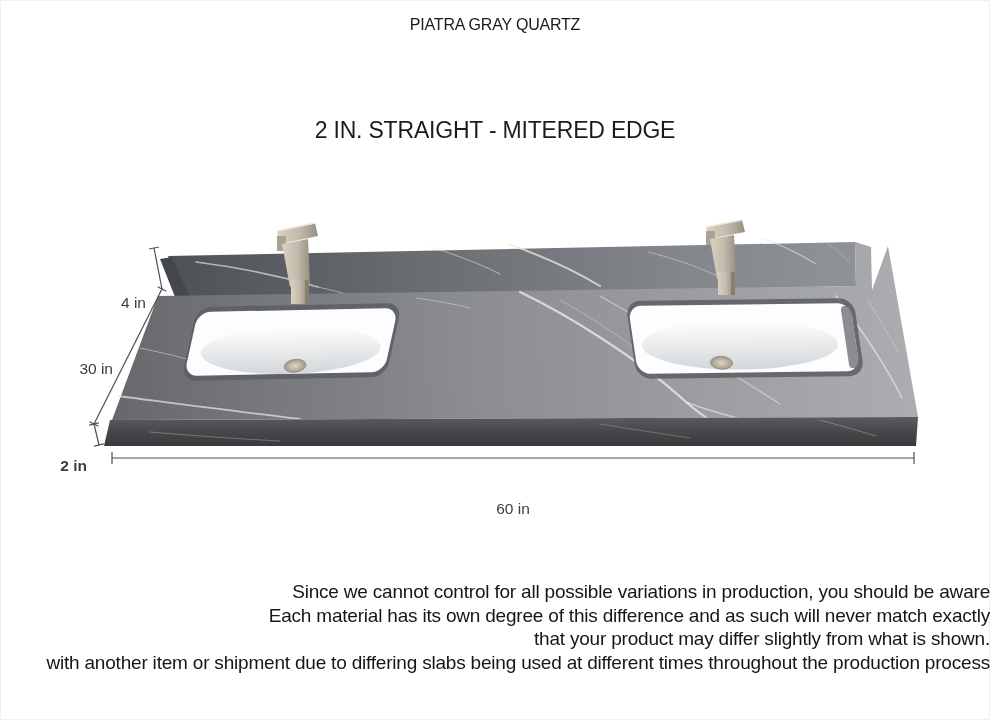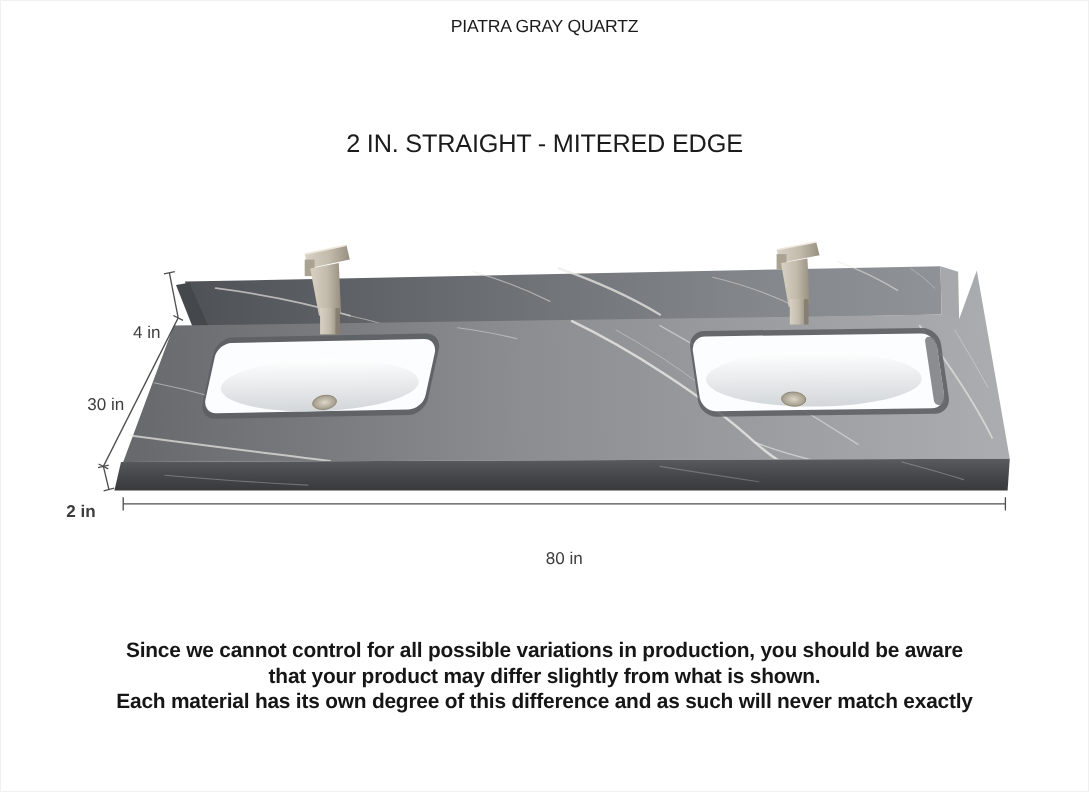--- a/index.html
+++ b/index.html
@@ -20,22 +20,22 @@
     text-align:center;font-size:23px;font-weight:400;letter-spacing:-0.2px;margin-top:40px;
   }
   .render-svg{position:absolute;left:0;top:0;width:990px;height:720px;}
   .dim-label{
     position:absolute;font-size:15.5px;color:#3d3d3d;white-space:nowrap;margin-top:32px;
   }
   .dim-label.right-anchor{transform:translate(-100%,-50%);}
   .dim-label.center-anchor{transform:translate(-50%,-50%);}
   .disclaimer{
     position:absolute;top:580px;left:0;width:100%;
-    text-align:center;font-size:19px;line-height:23.5px;
-    letter-spacing:-0.2px;color:#161616;font-weight:bold;
+    text-align:right;font-size:19px;line-height:23.5px;
+    letter-spacing:-0.2px;color:#161616;
   }
   .vein{fill:none;stroke:var(--c-vein-white,#eceae7);stroke-linecap:round;}
   .dimline{stroke:var(--c-dimension-line,#4f4f4f);stroke-width:1.2;fill:none;}
 </style>
 </head>
 <body>
 
 <div class="stage">
 
   <div class="title">PIATRA GRAY QUARTZ</div>
@@ -149,21 +149,22 @@
       <path class="dimline" d="M94,424 L99,445"></path>
       <path class="dimline" d="M89.2,425.2 L98.8,422.8 M94.2,446.2 L103.8,443.8"></path>
       <path class="dimline" d="M112,458 L914,458"></path>
       <path class="dimline" d="M112,452 L112,464 M914,452 L914,464"></path>
     </g>
   </svg>
 
   <span class="dim-label right-anchor" style="left:146px;top:271px;">4 in</span>
   <span class="dim-label right-anchor" style="left:113px;top:337px;">30 in</span>
   <span class="dim-label right-anchor" style="left:87px;top:434px;font-weight:bold;">2 in</span>
-  <span class="dim-label center-anchor" style="left:513px;top:477px;">80 in</span>
+  <span class="dim-label center-anchor" style="left:513px;top:477px;">60 in</span>
 
   <div class="disclaimer">
     <div>Since we cannot control for all possible variations in production, you should be aware</div>
+    <div>Each material has its own degree of this difference and as such will never match exactly</div>
     <div>that your product may differ slightly from what is shown.</div>
-    <div>Each material has its own degree of this difference and as such will never match exactly</div>
+    <div>with another item or shipment due to differing slabs being used at different times throughout the production process</div>
   </div>
 
 </div>
 
 </body></html>

